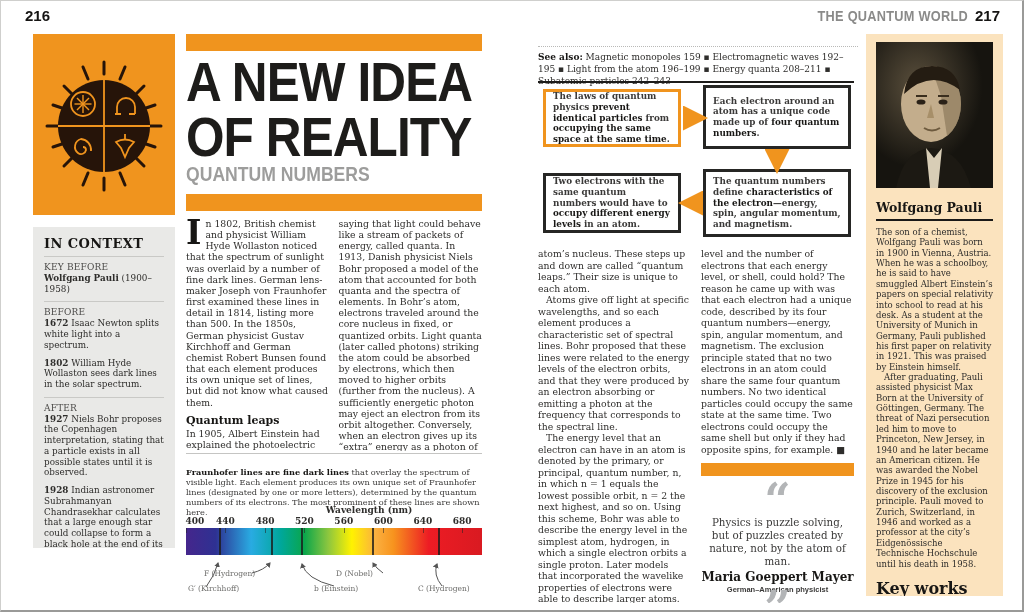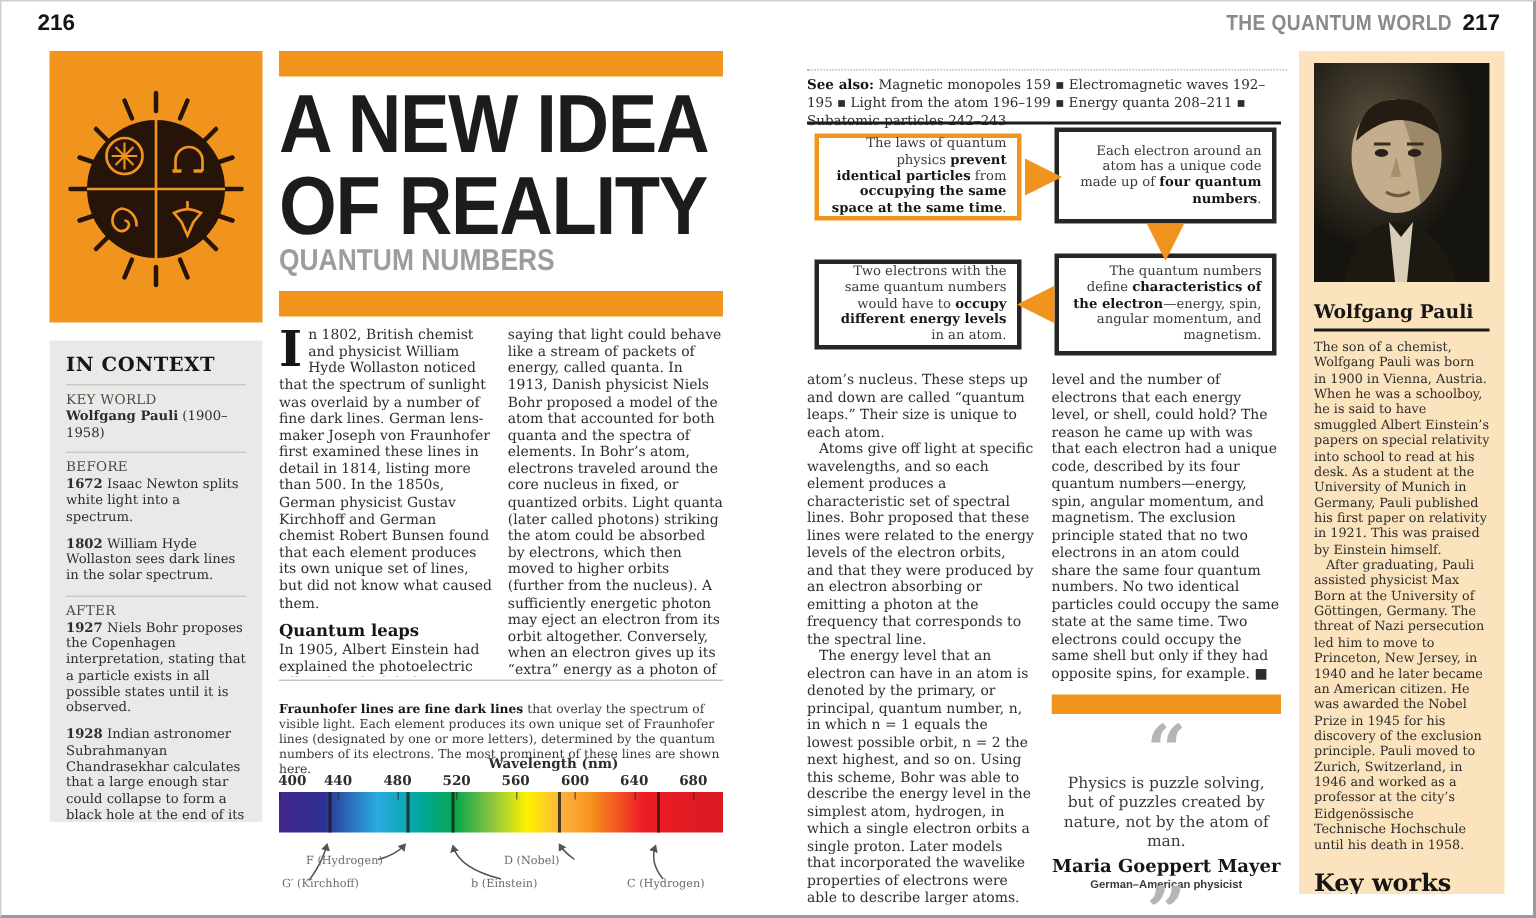--- a/index.html
+++ b/index.html
@@ -50,21 +50,21 @@
   .absline{position:absolute;top:0;width:2px;height:100%;background:#1d1c1a;opacity:.8;}
   .ticknotch{position:absolute;top:0;width:1px;height:5px;background:#222;opacity:.55;}
   .figlabels{left:185px;top:556px;width:296px;height:46px;font-size:7.5px;color:#6d6d6b;text-align:right;}
   .figlabels span{position:absolute;white-space:nowrap;}
   .figlabels svg{position:absolute;left:0;top:0;}
   
   .seealso{left:537px;top:36px;width:320px;font-size:9px;line-height:1.35;border-top:1px dotted #b9b9b7;padding-top:4px;}
   .seealso b{color:#171614;}
   .toprule{left:537px;top:80px;width:316px;border-top:2px solid #1d1c1a;}
   .fcbox{position:absolute;background:#fff;border:3px solid #262624;padding:6px 7px;
-    font-size:8.8px;line-height:1.22;text-align:right;color:#3a3938;display:flex;align-items:center;justify-content:center;}
+    font-size:8.8px;line-height:1.22;text-align:left;color:#3a3938;display:flex;align-items:center;justify-content:center;font-weight:bold;}
   .fcbox.orange{border-color:#F0941E;}
   .fcbox b{color:#171614;}
   .cols-right-1{left:537px;top:247px;width:152px;height:355px;font-size:9.3px;line-height:1.24;overflow:hidden;}
   .cols-right-2{left:700px;top:247px;width:153px;height:355px;font-size:9.3px;line-height:1.24;overflow:hidden;}
   .cols-right-1 p,.cols-right-2 p{margin:0;}
   
   .quoteblock{margin-top:8px;text-align:center;}
   .qbar{height:13px;background:#F0941E;}
   .qmark{font-size:46px;line-height:.55;color:#b3b5b7;font-weight:bold;height:26px;}
   .qmark.top{margin-top:12px;}
@@ -135,21 +135,21 @@
     <div class="obar"></div>
     <div class="bigtitle">A NEW IDEA</div>
     <div class="bigtitle">OF REALITY</div>
     <div class="subtitle">QUANTUM NUMBERS</div>
     <div class="obar"></div>
   </div>
 
   <div class="abs ctxpanel">
     <h2>IN CONTEXT</h2>
     <hr class="ctxrule">
-    <div class="lbl">KEY WORLD</div>
+    <div class="lbl">KEY BEFORE</div>
     <p><b>Wolfgang Pauli</b><span> (1900–1958)</span></p>
     <hr class="ctxrule">
     <div class="lbl">BEFORE</div>
     <p><span class="yr">1672</span><span> Isaac Newton splits white light into a spectrum.</span></p>
     <p><span class="yr">1802</span><span> William Hyde Wollaston sees dark lines in the solar spectrum.</span></p>
     <hr class="ctxrule">
     <div class="lbl">AFTER</div>
     <p><span class="yr">1927</span><span> Niels Bohr proposes the Copenhagen interpretation, stating that a particle exists in all possible states until it is observed.</span></p>
     <p><span class="yr">1928</span><span> Indian astronomer Subrahmanyan Chandrasekhar calculates that a large enough star could collapse to form a black hole at the end of its life.</span></p>
 

